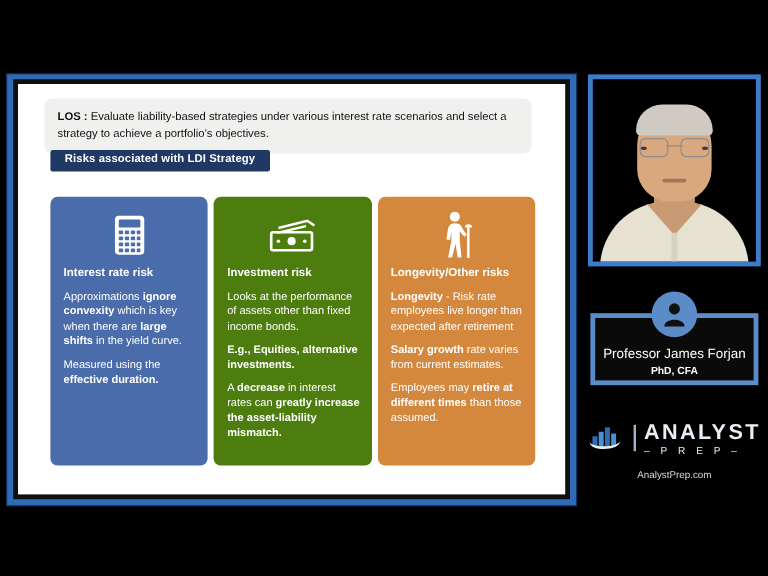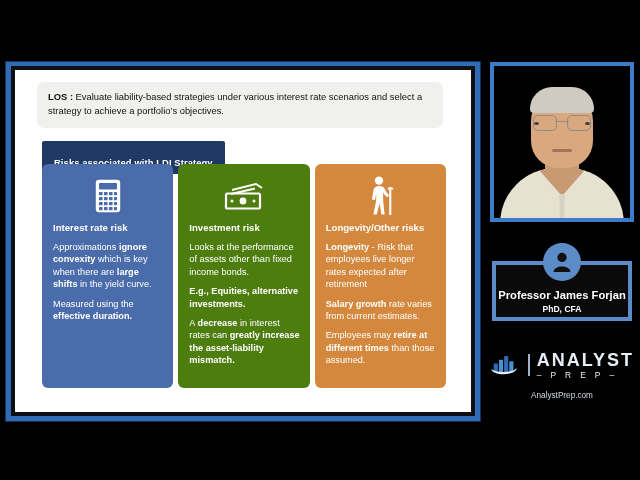--- a/index.html
+++ b/index.html
@@ -10,22 +10,22 @@
   #slide-frame{position:absolute;left:6px;top:62px;width:474px;height:359px;
       background:#2f6cb5;box-shadow:0 0 0 1px #14305c;}
   #slide-inner-dark{position:absolute;left:5px;top:4px;right:5px;bottom:5px;background:#0d0f12;}
   #slide{position:absolute;left:9px;top:8px;right:9px;bottom:9px;background:#fff;overflow:hidden;}
 
   .los-box{position:absolute;left:22px;top:12px;width:406px;background:#f0f0ef;
       border-radius:7px;padding:8px 11px 9px 11px;box-sizing:border-box;}
   .los-box p{margin:0;font-size:9.4px;line-height:14.4px;color:#111;}
   .los-box b{font-weight:bold;}
 
-  .banner{position:absolute;left:27px;top:71px;background:#1f3864;color:#fff;
-      font-size:9.4px;font-weight:bold;padding:16px 12px 6px 12px;border-radius:2px;
+  .banner{position:absolute;left:27px;top:55px;background:#1f3864;color:#fff;
+      font-size:9.4px;font-weight:bold;padding:1px 12px 6px 12px;border-radius:2px;
       letter-spacing:.1px;}
 
   .cards{position:absolute;left:27px;top:94px;width:404px;height:224px;display:flex;gap:5px;}
   .card{flex:1;border-radius:6px;padding:10px 10px 10px 11px;box-sizing:border-box;
       color:#fff;position:relative;overflow:hidden;}
   .card .ico{height:44px;display:flex;align-items:center;justify-content:center;margin-bottom:4px;}
   .card h3{margin:0 0 7px 0;font-size:9.6px;font-weight:bold;line-height:12px;}
   .card p{margin:0 0 7px 0;font-size:9.2px;line-height:12.4px;}
   .card p:last-child{margin-bottom:0;}
   .card b{font-weight:bold;}
@@ -62,21 +62,21 @@
   .p-placket{position:absolute;left:50%;bottom:0;transform:translateX(-50%);
       width:5px;height:24px;background:#d8d2c2;}
 
   #name-block{position:absolute;left:490px;top:243px;width:144px;height:92px;}
   #name-rect{position:absolute;left:2px;top:18px;right:2px;bottom:14px;
       border:4px solid #5b8cc8;background:#0a0a0a;box-sizing:border-box;}
   #avatar{position:absolute;left:50%;top:0;transform:translateX(-50%);
       width:38px;height:38px;border-radius:50%;background:#5b8cc8;}
   #avatar svg{position:absolute;left:9px;top:8px;}
   #pres-name{position:absolute;left:0;right:0;top:46px;text-align:center;color:#fff;
-      font-size:11.2px;font-weight:bold;}
+      font-size:11.2px;font-weight:normal;}
   #pres-title{position:absolute;left:0;right:0;top:61px;text-align:center;color:#fff;
       font-size:8.6px;font-weight:bold;}
 
   #logo-block{position:absolute;left:490px;top:348px;width:144px;text-align:center;}
   #logo-row{display:flex;align-items:center;justify-content:center;gap:7px;height:34px;}
   #logo-sep{width:2px;height:22px;background:#9fb4cc;}
   #logo-words{text-align:left;color:#e8eef5;line-height:1;}
   #logo-analyst{font-size:18px;letter-spacing:2px;font-weight:bold;}
   #logo-prep{font-size:8.4px;letter-spacing:3.4px;margin-top:2px;}
   #logo-url{margin-top:9px;font-size:8.2px;color:#d3dae2;}
@@ -155,21 +155,21 @@
           <div class="ico">
             <svg width="30" height="40" viewBox="0 0 30 40">
               <circle cx="13" cy="4.6" r="4.2" fill="#fff"></circle>
               <path d="M13 10 C9.2 10 7.6 12.4 7.2 15.6 L6 23.5 L9 23.9 L10.2 17.6 L10.2 24.5 L7.4 38.6 L10.7 38.6 L13.6 27.2 L15.4 38.6 L18.6 38.6 L17.1 24.2 L17.1 16.4 C18.4 18.3 19.6 20 21.3 21.2 L23 19.2 C20.6 17.2 19.6 14.6 18.3 12.3 C17.4 10.7 15.6 10 13 10 Z" fill="#fff"></path>
               <rect x="23.2" y="13" width="2.1" height="26" fill="#fff"></rect>
               <path d="M22.4 13.6 C22.4 11.3 26.4 11.3 26.4 13.6" fill="none" stroke="#fff" stroke-width="2"></path>
             </svg>
           </div>
           <h3>Longevity/Other risks</h3>
           <div>
-              <p><b>Longevity</b><span> - Risk that employees live longer rates expected after retirement</span></p>
+              <p><b>Longevity</b><span> - Risk rate employees live longer than expected after retirement</span></p>
               <p><b>Salary growth</b><span> rate varies from current estimates.</span></p>
               <p><span>Employees may </span><b>retire at different times</b><span> than those assumed.</span></p>
             </div>
         </div>
 
       </div>
     </div>
   </div>
 
   <div id="video-frame">

